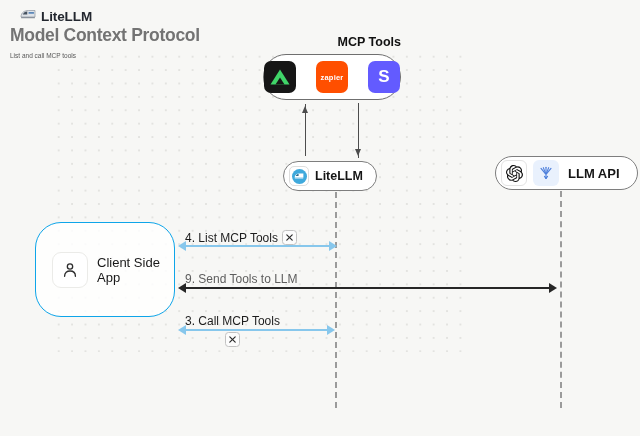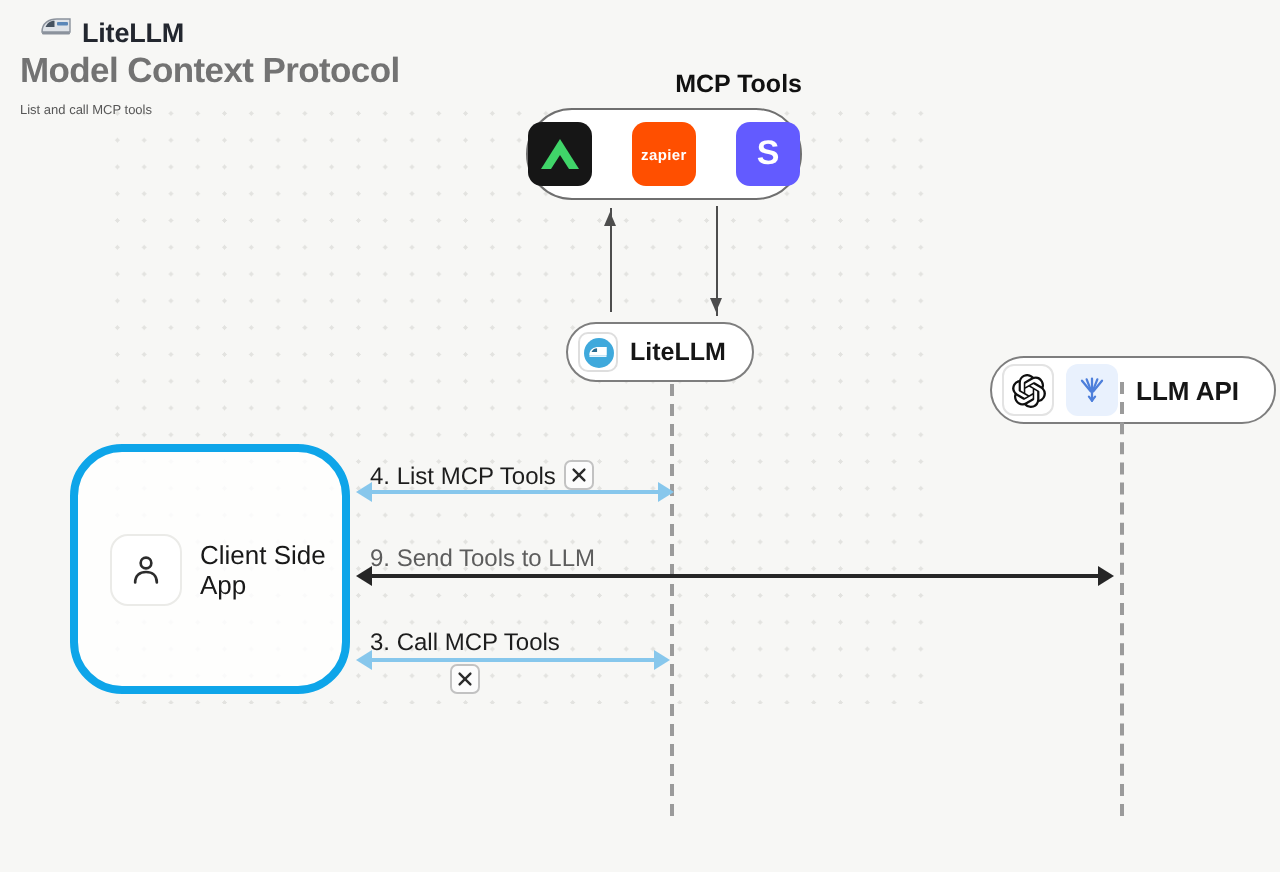--- a/index.html
+++ b/index.html
@@ -40,34 +40,34 @@
 
   
   .pill{background:#fff;border:1.3px solid #7e7e7e;box-sizing:border-box;display:flex;align-items:center;}
   #litellm-pill{left:283px;top:161px;width:94px;height:30px;border-radius:15px;gap:6px;padding-left:5px;}
   #litellm-pill .node-label{font-size:12.5px;font-weight:700;color:#161616;}
   .logo-chip{width:20px;height:20px;border-radius:5px;background:#fff;border:1px solid #dedede;
     display:flex;align-items:center;justify-content:center;box-sizing:border-box;}
   .litellm-circle{width:15px;height:15px;border-radius:50%;background:#3fa9dc;
     display:flex;align-items:center;justify-content:center;}
 
-  #llm-pill{left:495px;top:156px;width:143px;height:34px;border-radius:17px;gap:6px;padding-left:5px;margin-top:22px;}
+  #llm-pill{left:495px;top:156px;width:143px;height:34px;border-radius:17px;gap:6px;padding-left:5px;}
   #llm-pill .node-label{font-size:13px;font-weight:700;color:#161616;margin-left:3px;}
   .chip26{width:26px;height:26px;border-radius:6px;display:flex;align-items:center;justify-content:center;box-sizing:border-box;}
   .chip26.white{background:#fff;border:1px solid #e3e3e3;}
   .chip26.blue{background:#e9f1fd;}
 
   
   .lifeline{width:0;border-left:2px dashed #9b9b9b;}
   #lifeline-litellm{left:335px;top:192px;height:216px;}
   #lifeline-llm{left:560px;top:191px;height:217px;}
 
   
-  #client-box{left:35px;top:222px;width:140px;height:125px;border-radius:26px;
-    background:rgba(255,255,255,0.82);border:4px solid #0ea5e9;box-sizing:border-box;
+  #client-box{left:35px;top:222px;width:140px;height:95px;border-radius:26px;
+    background:rgba(255,255,255,0.82);border:1px solid #0ea5e9;box-sizing:border-box;
     display:flex;align-items:center;gap:9px;padding-left:16px;}
   #client-chip{width:36px;height:36px;border-radius:9px;background:#fff;border:1px solid #ebebe8;
     display:flex;align-items:center;justify-content:center;box-sizing:border-box;flex:0 0 auto;}
   #client-box .node-label{font-size:13px;font-weight:500;color:#191919;}
 
   
   .seq-label{font-size:12px;font-weight:500;color:#1d1d1d;display:flex;align-items:center;gap:4px;white-space:nowrap;}
   .seq-label.muted{color:#5d5d5d;}
   .tool-badge{display:inline-flex;width:13px;height:13px;border:1px solid #c2c2c2;border-radius:3.5px;
     background:#fcfcfc;align-items:center;justify-content:center;}

